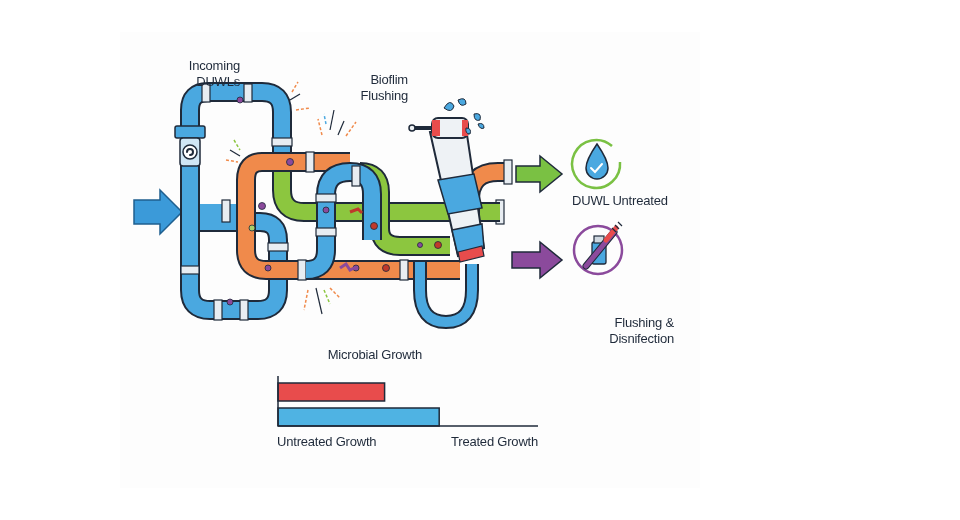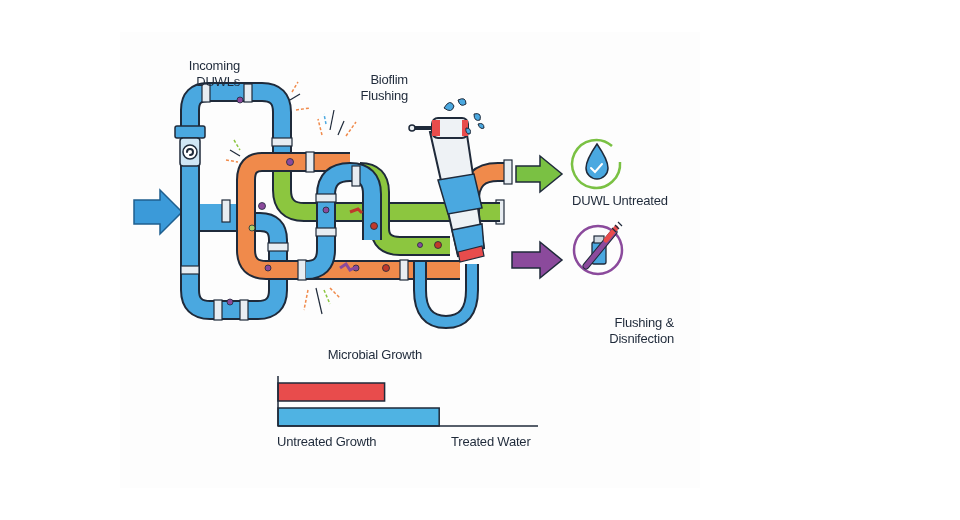--- a/index.html
+++ b/index.html
@@ -187,13 +187,13 @@
   <div>Bioflim</div>
   <div>Flushing</div>
 </div>
 <div class="lbl center" id="lbl-micro">Microbial Growth</div>
 <div class="lbl" id="lbl-duwl">DUWL Untreated</div>
 <div class="lbl" id="lbl-flush">
   <div>Flushing &amp;</div>
   <div>Disnifection</div>
 </div>
 <div class="lbl" id="lbl-untreated">Untreated Growth</div>
-<div class="lbl" id="lbl-treated">Treated Water</div>
+<div class="lbl" id="lbl-treated">Treated Growth</div>
 
 </body></html>

